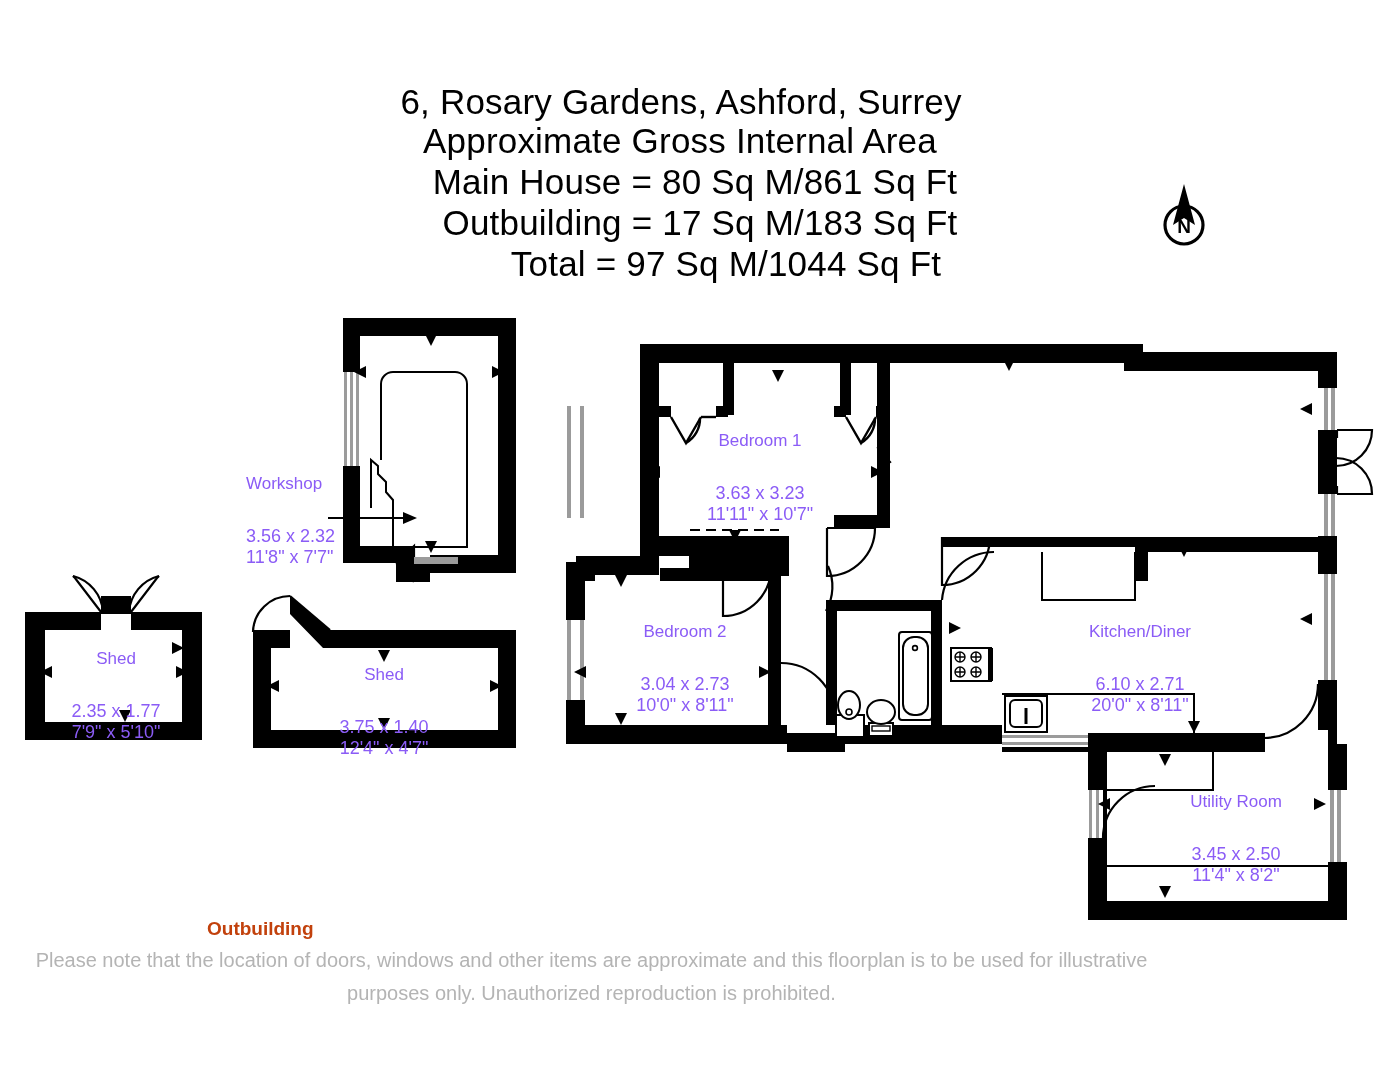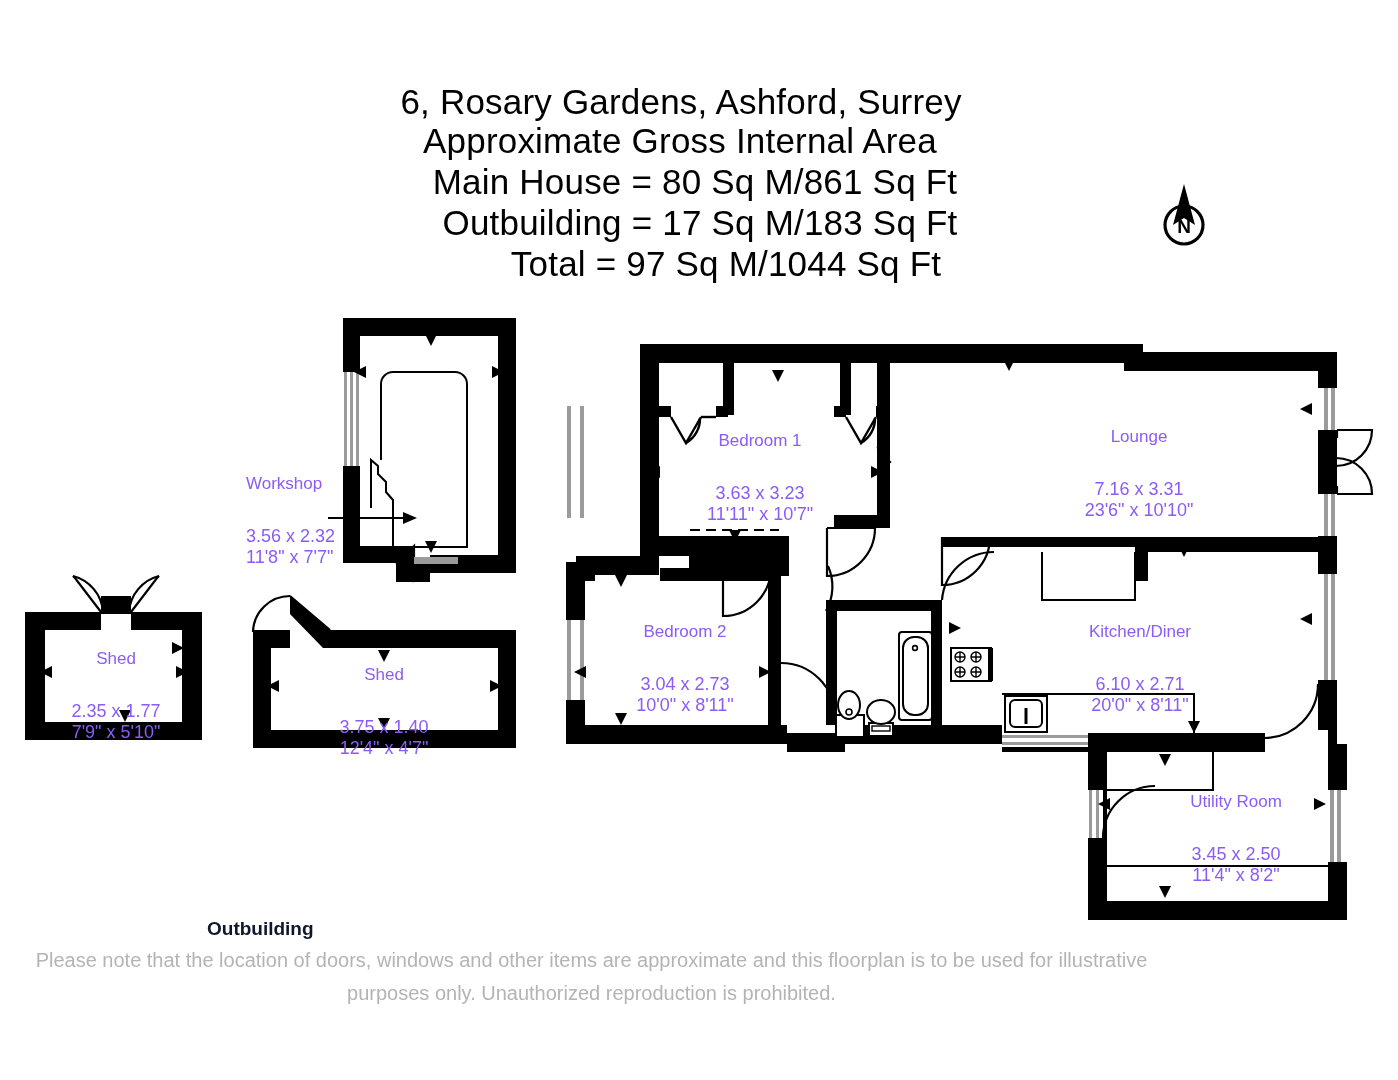--- a/index.html
+++ b/index.html
@@ -91,21 +91,21 @@
     left: 0;
     top: 918px;
     width: 1398px;
   }
   .footer .outb {
     position: absolute;
     left: 207px;
     top: 0px;
     font-size: 19px;
     font-weight: bold;
-    color: #0f172a;
+    color: #c2410c;
     white-space: nowrap;
   }
   .footer .disc {
     position: absolute;
     left: 0;
     top: 26px;
     width: 1183px;
     text-align: center;
     font-size: 20px;
     color: #b4b4b4;
@@ -438,25 +438,20 @@
       </g>
     </g>
   </svg>
 
   <div class="room-label" style="left:660px; top:430px; width:200px;">
     <span class="rl-name">Bedroom 1</span>
     <span class="rl-m">3.63 x 3.23</span>
     <span class="rl-ft">11'11" x 10'7"</span>
   </div>
 
-  <div class="room-label" style="left:1029px; top:426px; width:220px;">
-    <span class="rl-name">Lounge</span>
-    <span class="rl-m">7.16 x 3.31</span>
-    <span class="rl-ft">23'6" x 10'10"</span>
-  </div>
 
   <div class="room-label" style="left:585px; top:621px; width:200px;">
     <span class="rl-name">Bedroom 2</span>
     <span class="rl-m">3.04 x 2.73</span>
     <span class="rl-ft">10'0" x 8'11"</span>
   </div>
 
   <div class="room-label" style="left:1030px; top:621px; width:220px;">
     <span class="rl-name">Kitchen/Diner</span>
     <span class="rl-m">6.10 x 2.71</span>

